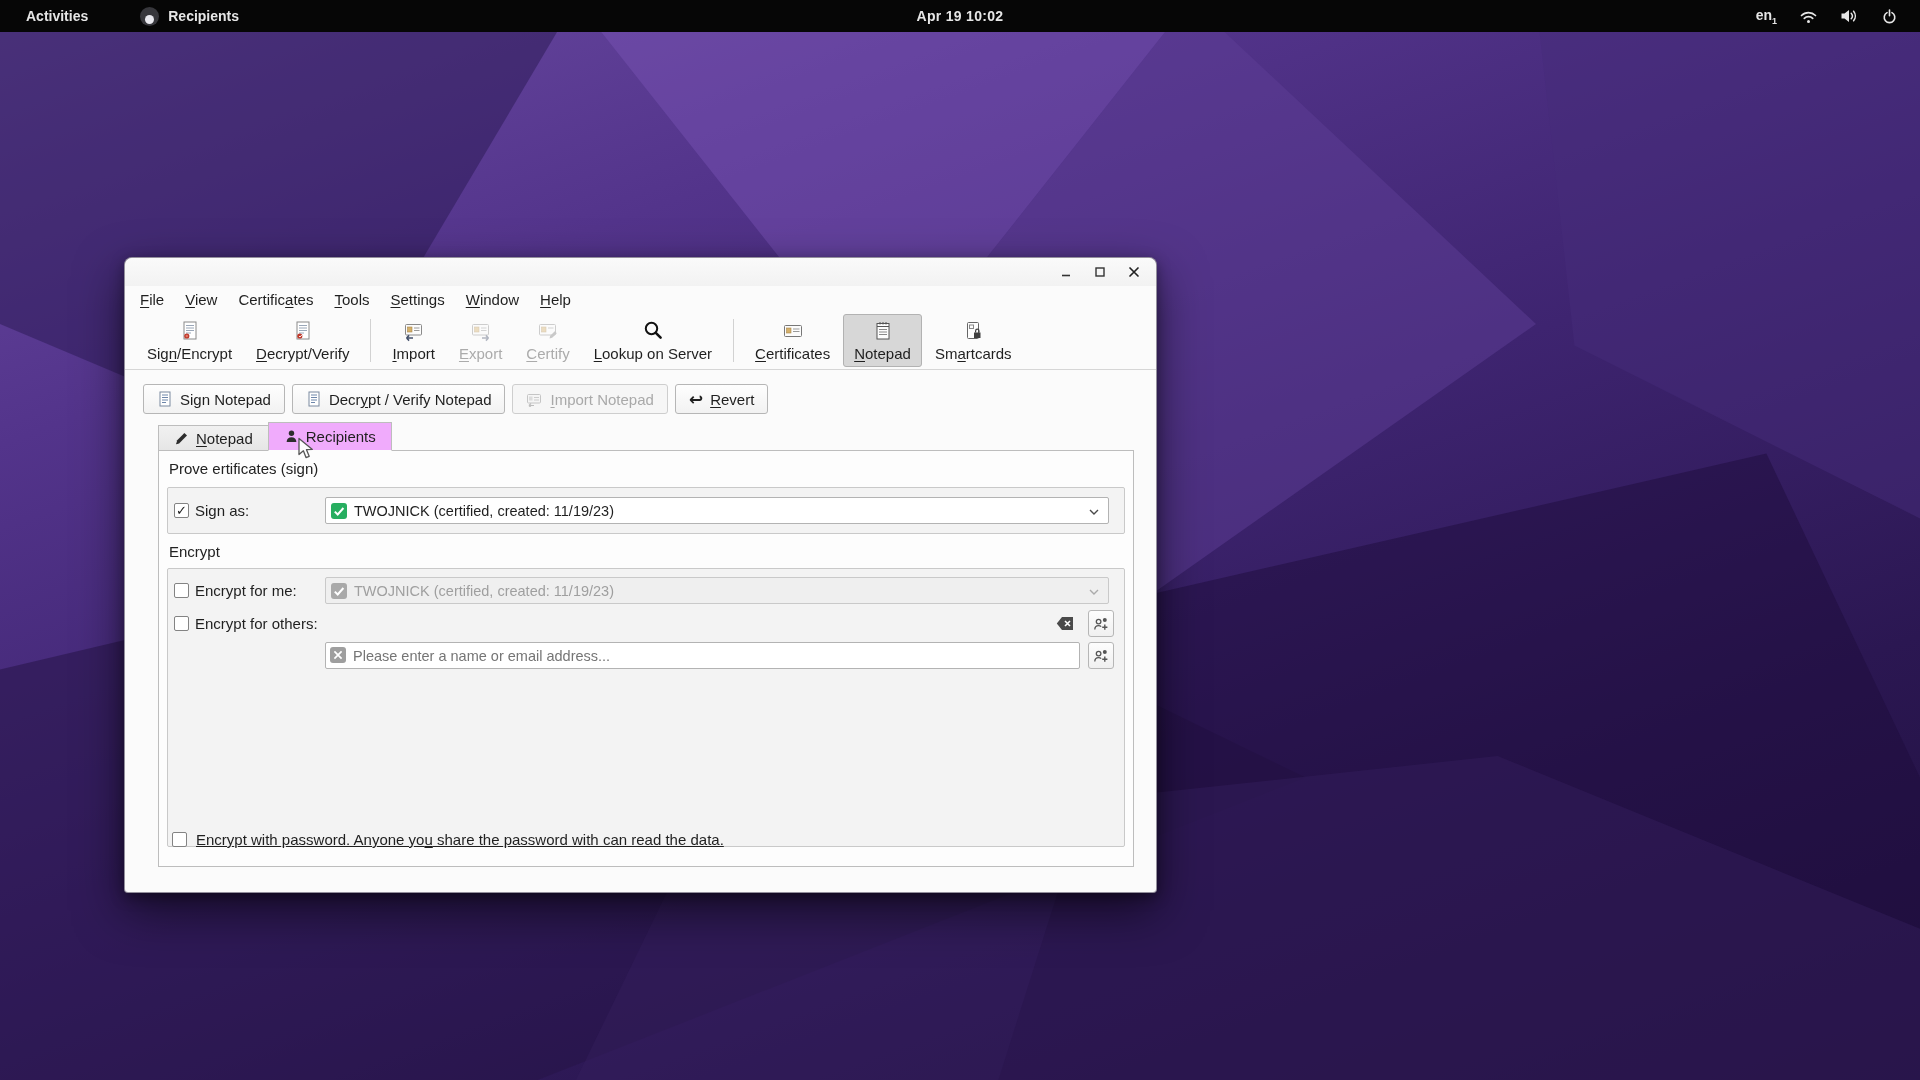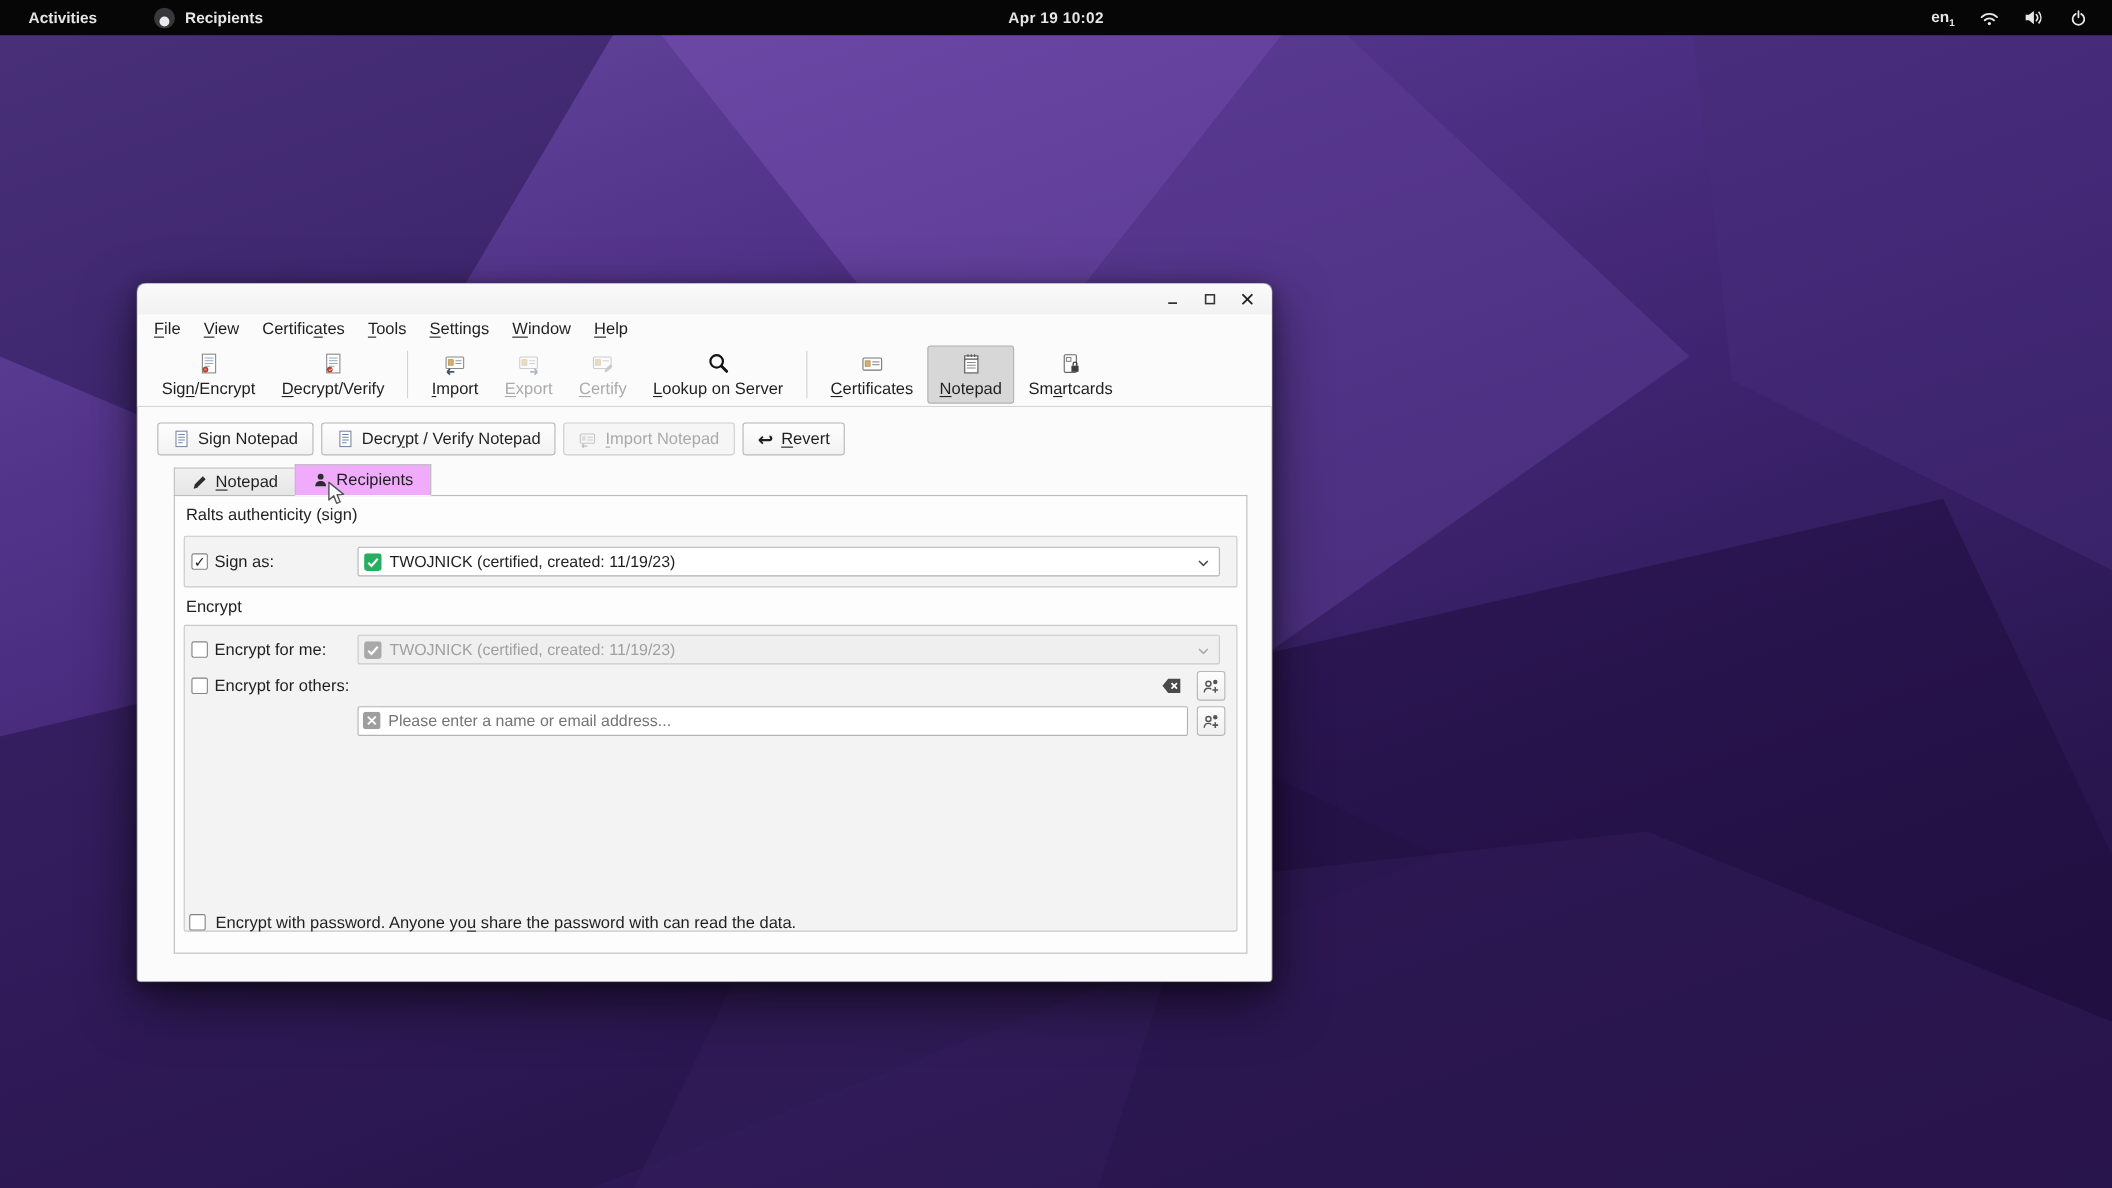--- a/index.html
+++ b/index.html
@@ -92,21 +92,21 @@
   .combo.disabled { background:#efefef; border-color:#c9c9c9; color:#9f9f9f; }
   .field { position:absolute; height:27px; background:#efefef; border:1px solid #c9c9c9; border-radius:2px;
     display:flex; align-items:center; gap:7px; padding:0 30px 0 5px; font-size:14.5px; color:#9f9f9f; }
   .txtinput { position:absolute; height:27px; border:1px solid #b3b3b3; border-radius:2px; background:#fff;
     font-size:14.5px; font-family:inherit; color:#333; padding:0 6px 0 27px; }
   .input-icon { position:absolute; z-index:2; }
   .clear-ic { position:absolute; }
   .sqbtn { position:absolute; width:26px; height:27px; background:linear-gradient(#fdfdfd,#f0f0f0);
     border:1px solid #b6b6b6; border-radius:3px; display:flex; align-items:center; justify-content:center; }
 
-  .pwdrow { position:absolute; left:13px; top:380px; display:flex; gap:9px; font-size:15px; }
+  .pwdrow { position:absolute; left:13px; top:380px; display:flex; align-items:center; gap:9px; font-size:15px;text-decoration:underline; }
 
   .cursor { position:absolute; left:297px; top:437px; z-index:50; }
 </style>
 </head>
 <body>
 
 <div class="desktop">
   <div class="wp">
     <div class="wpA"></div>
       <div class="wpB"></div>
@@ -347,21 +347,21 @@
         <svg width="15" height="15" viewBox="0 0 15 15">
           <circle cx="7.5" cy="4.3" r="2.7" fill="#2d2d2d"></circle>
           <path d="M2.6 13 c0-3.2 2.1-4.8 4.9-4.8 s4.9 1.6 4.9 4.8 z" fill="#2d2d2d"></path>
         </svg>
         <span>Recipients</span>
       </div>
     </div>
 
     <div class="frame">
 
-      <div class="sect-title" style="top:9px">Ralts authenticity (sign)</div>
+      <div class="sect-title" style="top:9px">Prove ertificates (sign)</div>
 
       <div class="group g-sign">
         <div style="position:absolute;left:6px;top:15px" class="cbx">✓</div>
         <div style="position:absolute;left:27px;top:14px" class="rowlabel">Sign as:</div>
         <div class="combo" style="left:157px;top:9px;width:784px">
           <svg width="16" height="16" viewBox="0 0 16 16">
             <rect width="16" height="16" rx="3" fill="#27ae60"></rect>
             <path d="M3.8 8.6 l2.9 2.9 L12.4 5" stroke="#fff" stroke-width="2" fill="none"></path>
           </svg>
           <span>TWOJNICK (certified, created: 11/19/23)</span>

